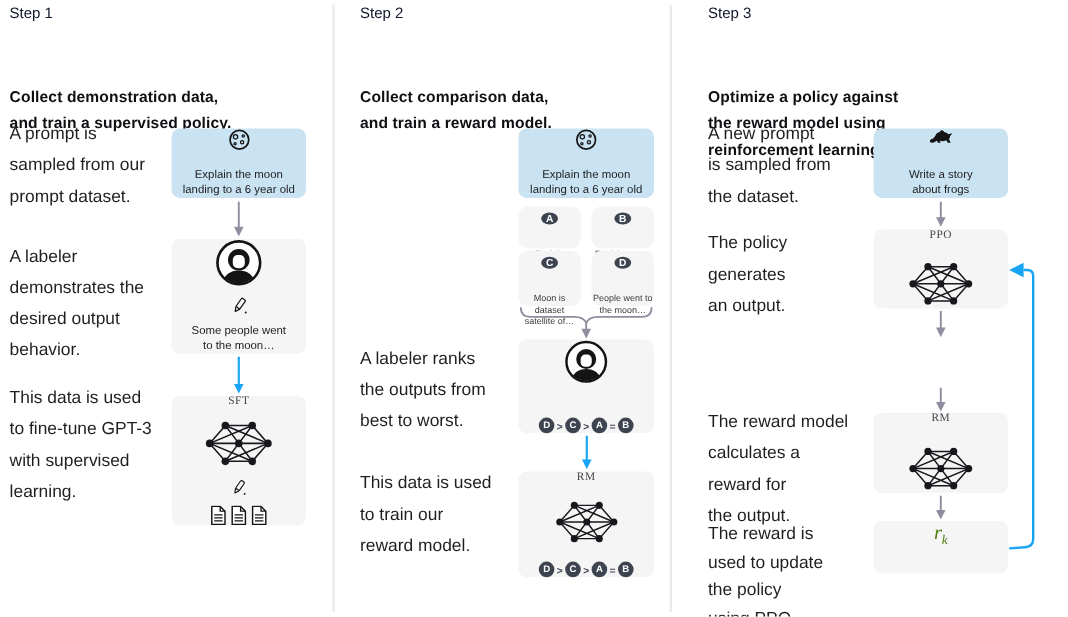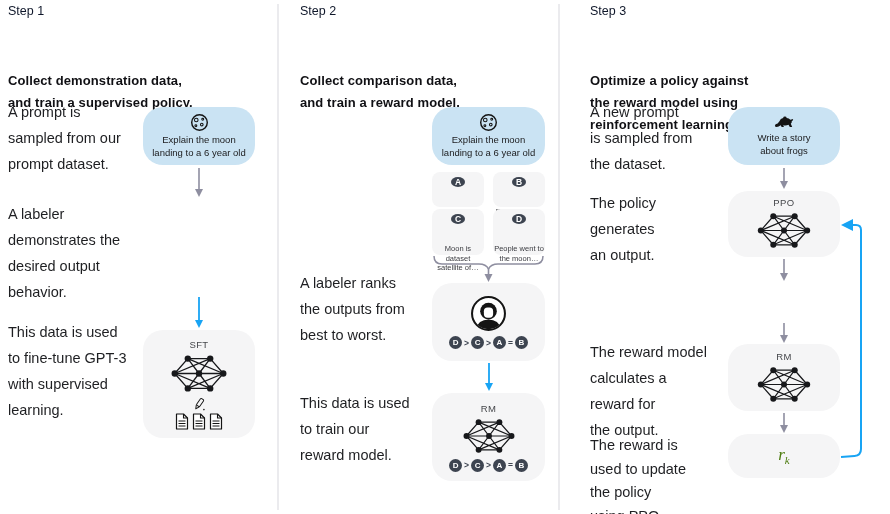--- a/index.html
+++ b/index.html
@@ -4,25 +4,25 @@
 <style>
   html,body{margin:0;padding:0;background:#fff;}
   .canvas{position:relative;width:890px;height:514px;background:#fff;
           font-family:"Liberation Sans",sans-serif;overflow:hidden;color:#1e1f22;}
   .divider{position:absolute;top:4px;height:506px;width:2px;background:#ebebee;}
   .step-label{position:absolute;font-size:12.5px;color:#0f172a;}
   .heading{position:absolute;font-size:13px;font-weight:bold;line-height:22px;
            color:#101014;white-space:pre-line;letter-spacing:.1px;margin-top:48px;}
   .para{position:absolute;font-size:14.5px;line-height:26px;color:#1e1f22;white-space:pre-line;}
   .para.tight{line-height:23.5px;}
-  .card{position:absolute;background:#f5f5f6;border-radius:20px;display:flex;
-        flex-direction:column;align-items:center;justify-content:center;}
+  .card{position:absolute;background:#f5f5f6;border-radius:7px;display:flex;
+        flex-direction:column;align-items:center;justify-content:space-between;}
   .card-blue{background:#cae3f3;}
   .card-caption{font-size:9.5px;line-height:12.5px;text-align:center;color:#202123;white-space:pre-line;}
-  .model-label{font-size:9.5px;color:#45474b;letter-spacing:.4px;text-align:center;}
+  .model-label{font-size:9.5px;color:#45474b;letter-spacing:.4px;text-align:center;font-family:Liberation Serif, serif;}
   .mini-card{position:absolute;background:#f5f5f6;border-radius:8px;display:flex;
              flex-direction:column;align-items:center;padding-top:5px;}
   .mini-caption{font-size:7.5px;line-height:9.5px;text-align:center;color:#3a3b40;
                 white-space:pre-line;margin-top:20px;}
   .letter-circle{width:14px;height:14px;border-radius:50%;background:#3d4450;color:#fff;
                  font-size:8.5px;font-weight:bold;display:flex;align-items:center;justify-content:center;}
   .pills{display:flex;align-items:center;gap:2px;}
   .pill{width:13px;height:13px;border-radius:50%;background:#3d4450;color:#fff;
         font-size:8px;font-weight:bold;display:flex;align-items:center;justify-content:center;}
   .op{font-size:8.5px;font-weight:bold;color:#3d4450;}
@@ -117,20 +117,30 @@
       </svg>
     <div class="card-caption gap2">Explain the moon
 landing to a 6 year old</div>
   </div>
 
   <svg class="arrow" style="left:193px;top:168px" width="12" height="29">
     <line x1="6" y1="0" x2="6" y2="22" stroke="#8e8ea0" stroke-width="1.6"></line>
     <polygon points="2,21 10,21 6,29" fill="#8e8ea0"></polygon>
   </svg>
 
+  <div class="card" style="left:143px;top:199px;width:112px;height:96px">
+    <svg width="40" height="40">
+        <use href="#sym-person"></use>
+      </svg>
+    <svg class="gap2" width="15" height="15">
+        <use href="#sym-pencil"></use>
+      </svg>
+    <div class="card-caption gap2">Some people went
+to the moon…</div>
+  </div>
 
   <svg class="arrow" style="left:193px;top:297px" width="12" height="31">
     <line x1="6" y1="0" x2="6" y2="24" stroke="#18a4f4" stroke-width="1.8"></line>
     <polygon points="2,23 10,23 6,31" fill="#18a4f4"></polygon>
   </svg>
 
   <div class="card" style="left:143px;top:330px;width:112px;height:108px">
     <div class="model-label">SFT</div>
     <svg class="gap2" width="56" height="43">
         <use href="#sym-net"></use>
@@ -147,21 +157,21 @@
         </svg>
       <svg width="14" height="17">
           <use href="#sym-doc"></use>
         </svg>
     </div>
   </div>
 
   <div class="step-label" style="left:300px;top:4px">Step 2</div>
   <div class="heading" style="left:300px;top:22px;width:265px">Collect comparison data,
 and train a reward model.</div>
-  <div class="para" style="left:300px;top:270px;width:135px">A labeler ranks
+  <div class="para" style="left:300px;top:286px;width:135px">A labeler ranks
 the outputs from
 best to worst.</div>
   <div class="para" style="left:300px;top:390px;width:135px">This data is used
 to train our
 reward model.</div>
 
   <div class="card card-blue" style="left:432px;top:107px;width:113px;height:58px">
     <svg width="19" height="19">
         <use href="#sym-moon"></use>
       </svg>

